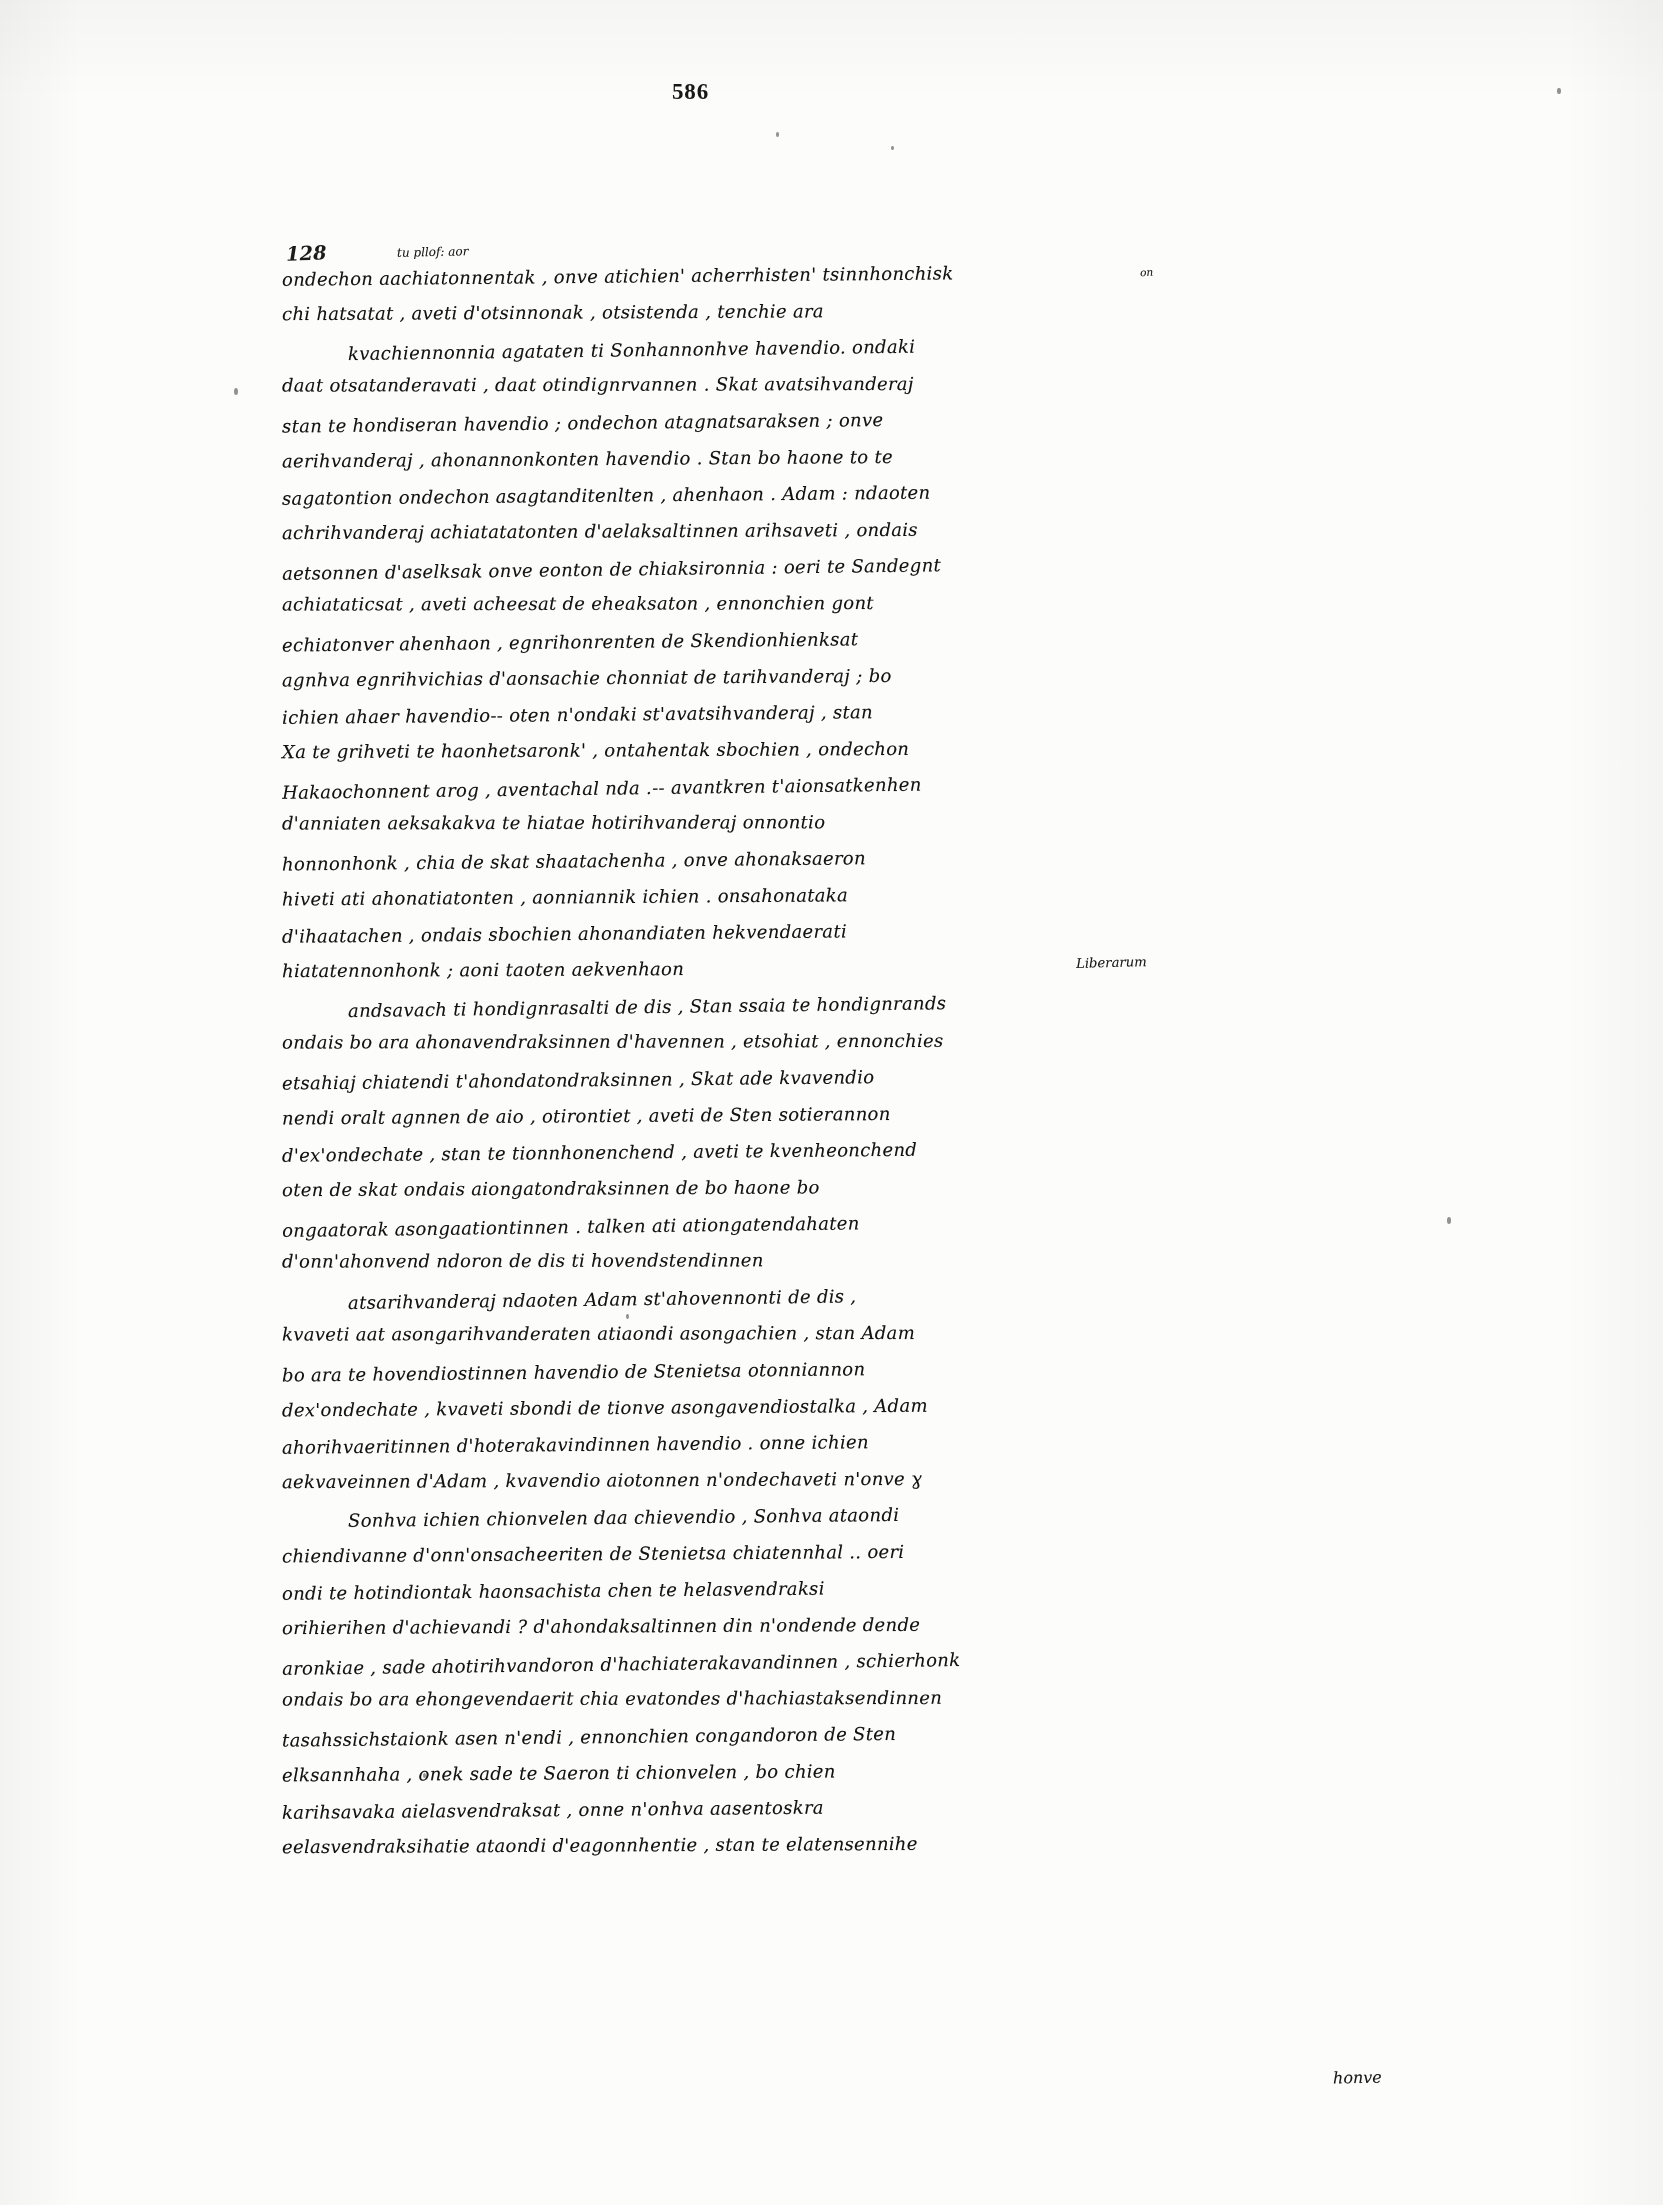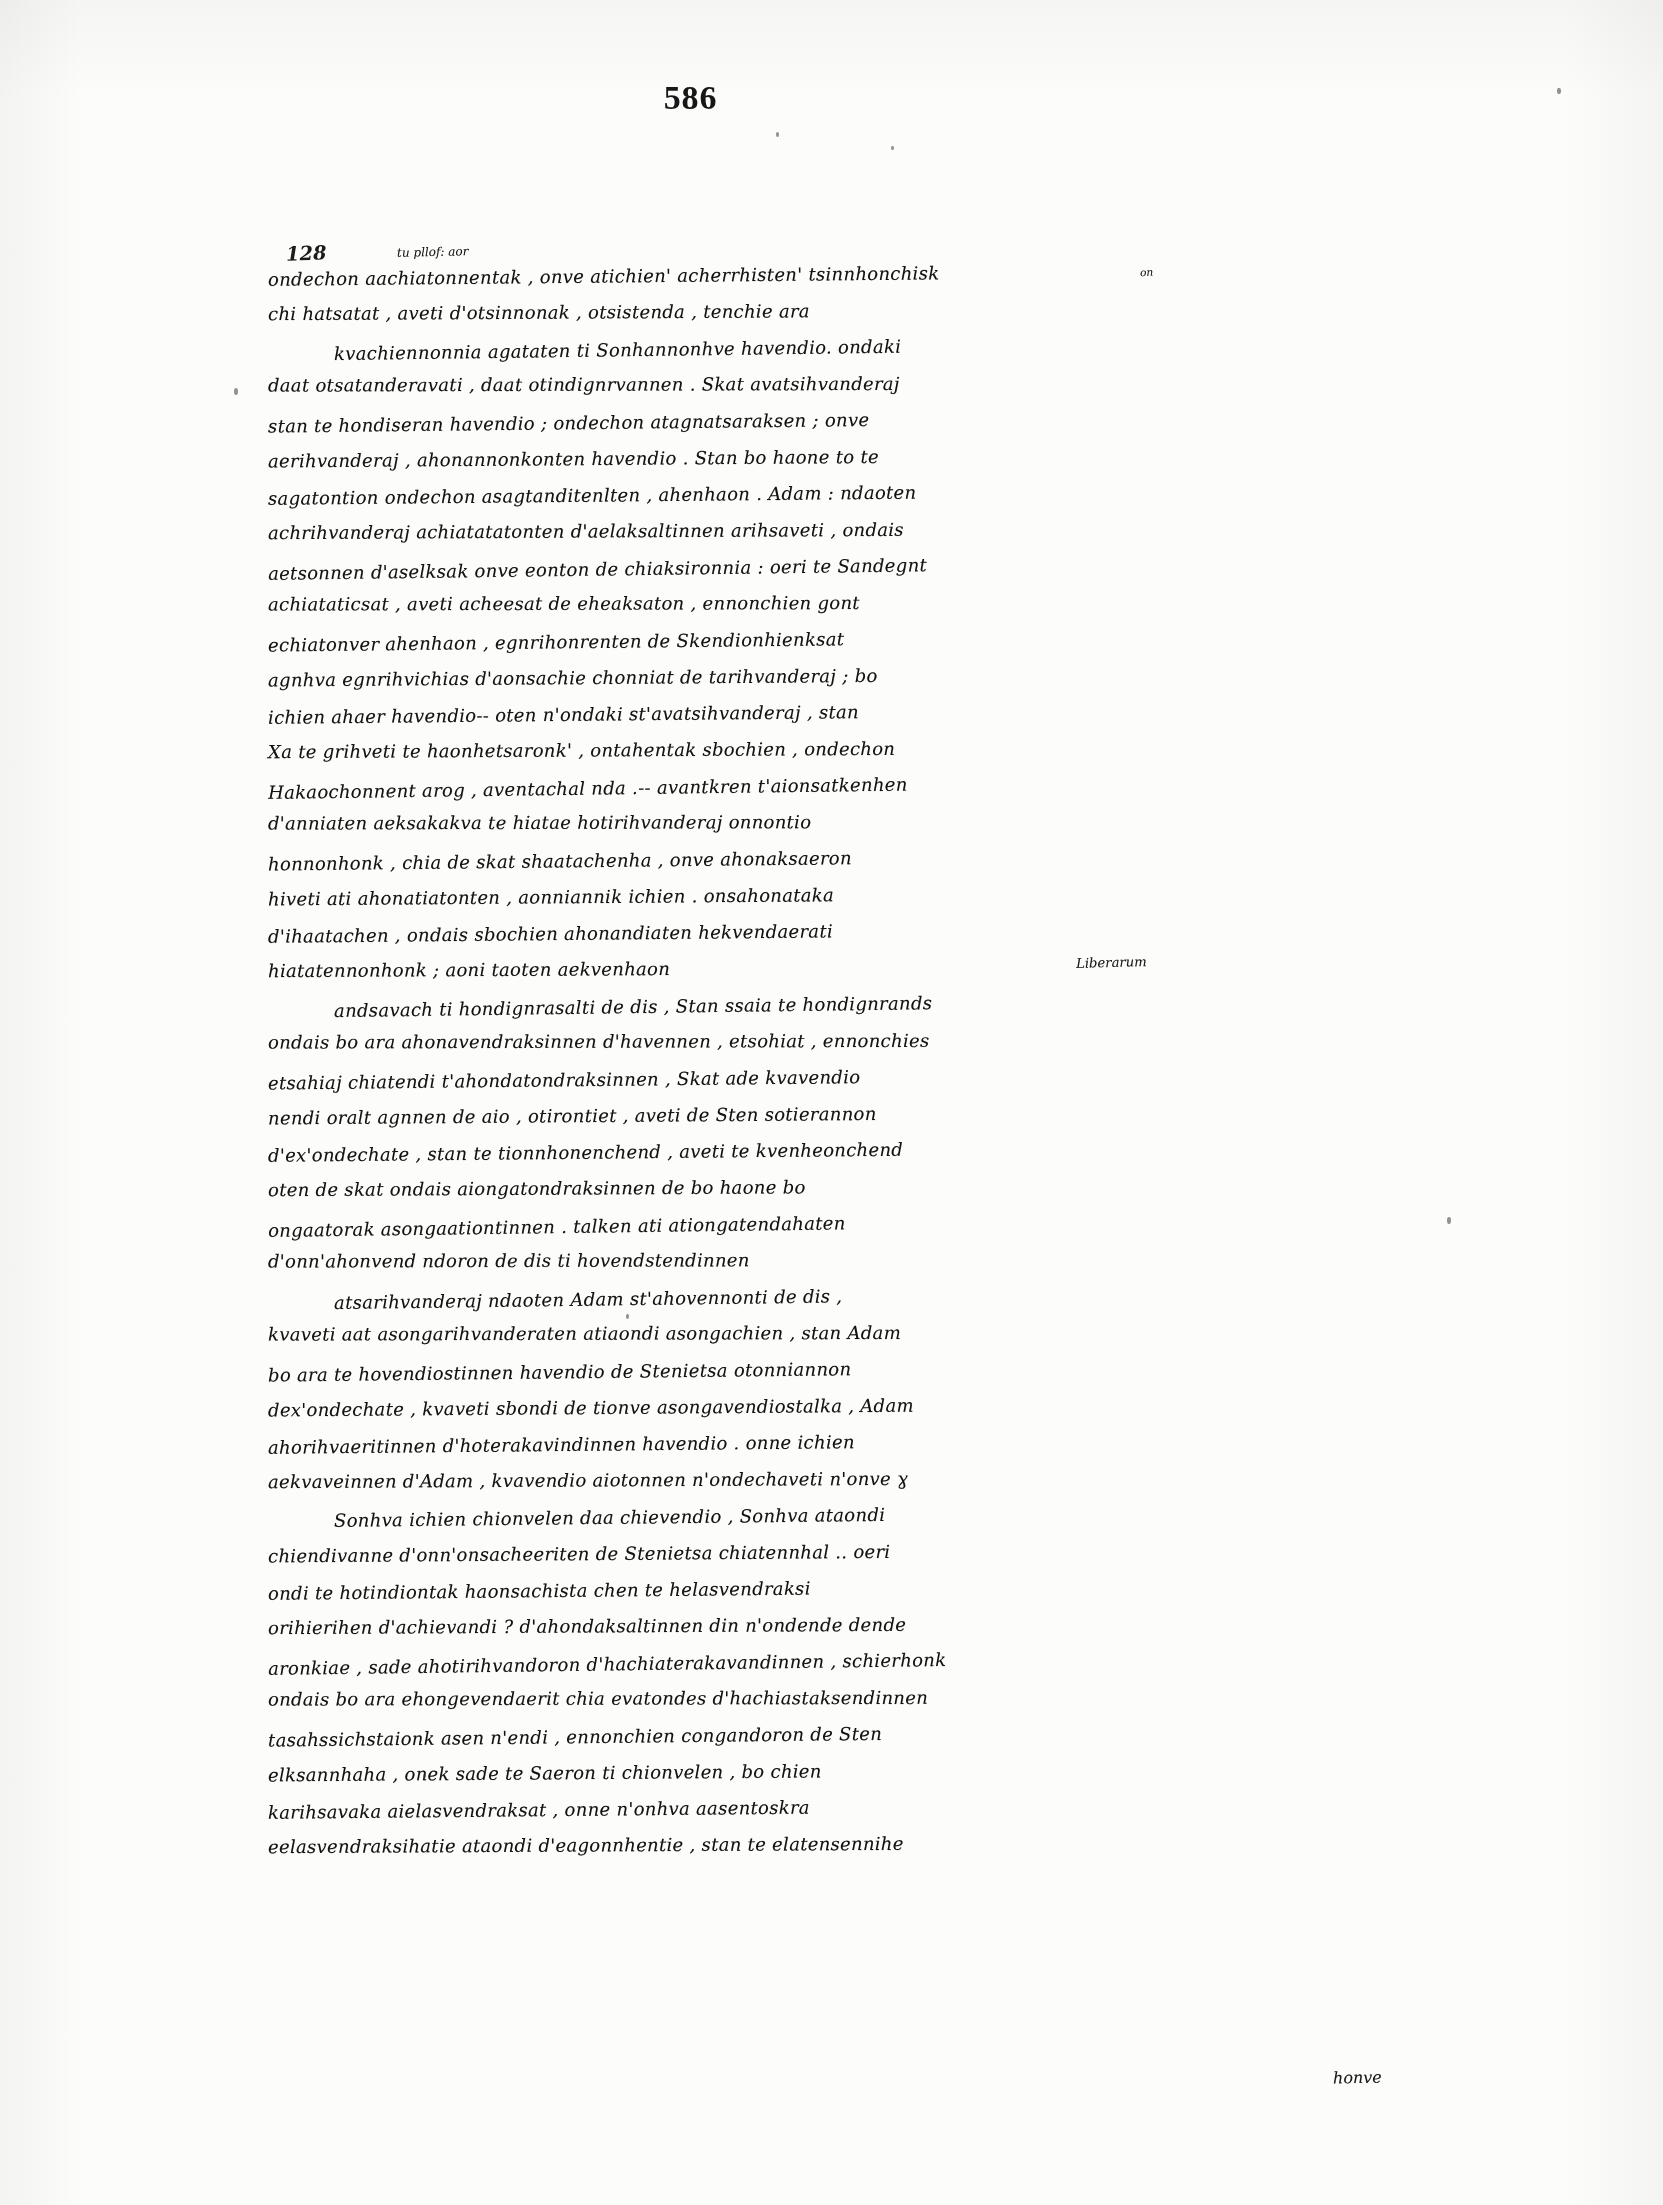--- a/index.html
+++ b/index.html
@@ -42,40 +42,40 @@
     font-weight: 700;
     color: #171717;
     letter-spacing: 0.9px;
     white-space: nowrap;
   }
   #top-page-number {
     top: 79px;
     left: 0;
     width: 1381px;
     text-align: center;
-    font-size: 34px;
+    font-size: 23px;
   }
 
   
   #folio-number {
     position: absolute;
     left: 286px;
     top: 242px;
     font-family: "DejaVu Serif", serif;
     font-style: italic;
     font-weight: 700;
     font-size: 19.4px;
     color: #1b1b1b;
     transform: rotate(-2deg);
   }
 
   
   #manuscript {
     position: absolute;
-    left: 268px;
+    left: 282px;
     top: 265px;
     width: 1200px;
   }
   .ms-line {
     position: relative;
     font-family: "DejaVu Serif", serif;
     font-style: italic;
     font-size: 18px;
     line-height: 1.0;
     color: #121212;

